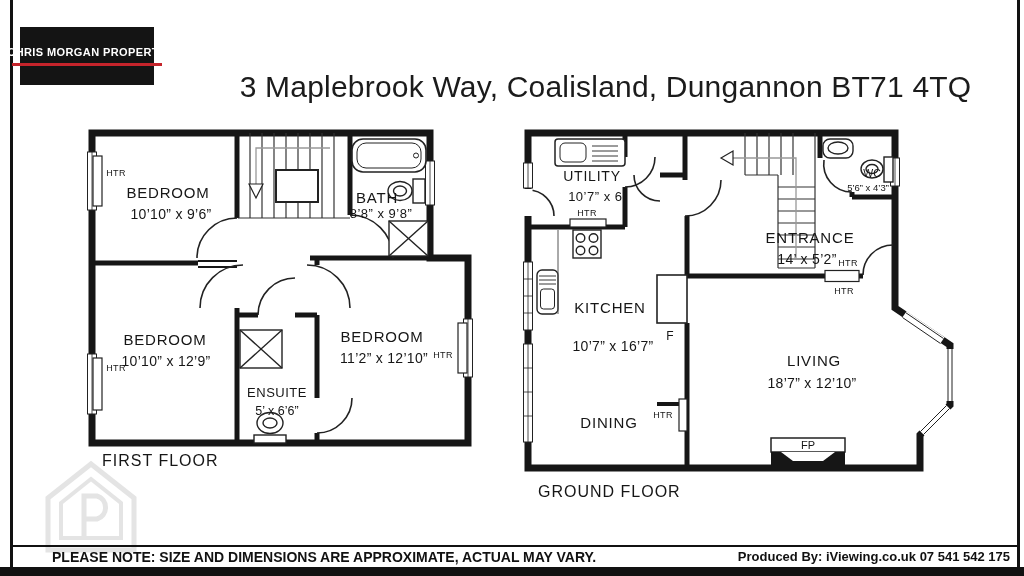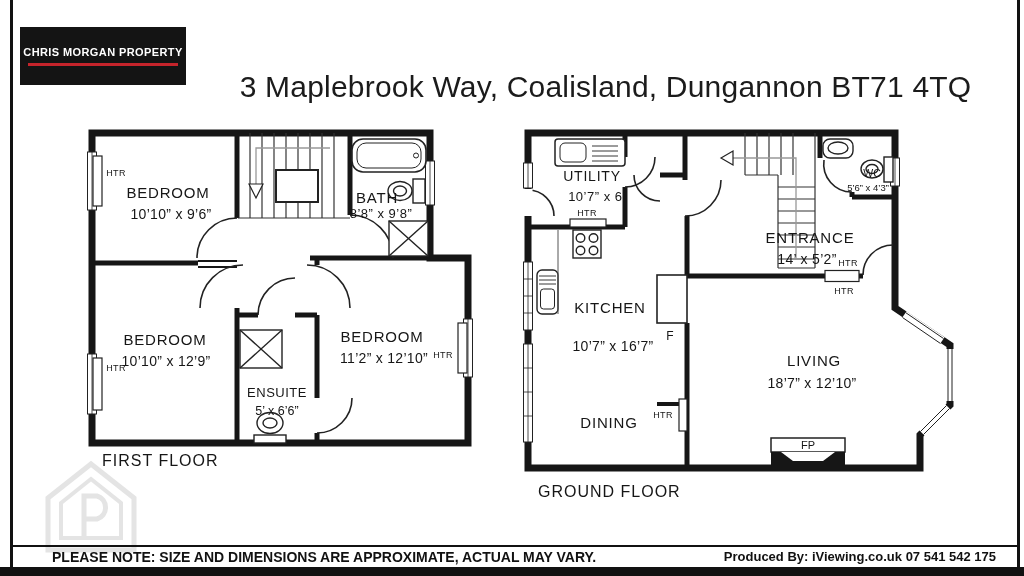--- a/index.html
+++ b/index.html
@@ -1,29 +1,29 @@
 <!DOCTYPE html>
 <html><head>
 <meta charset="utf-8">
 <style>
   html,body{margin:0;padding:0;background:#888;}
   .page{position:relative;width:1024px;height:576px;background:#ffffff;overflow:hidden;
         font-family:"Liberation Sans",sans-serif;}
   .vline{position:absolute;top:0;bottom:0;width:2.5px;background:#111;}
-  .logo{position:absolute;left:20px;top:27px;width:166px;height:58px;background:#141414;
+  .logo{position:absolute;left:20px;top:27px;width:134px;height:58px;background:#141414;
         display:flex;flex-direction:column;align-items:center;justify-content:center;}
   .logo-text{color:#fff;font-size:11px;font-weight:bold;letter-spacing:.4px;white-space:nowrap;}
   .logo-bar{width:150px;height:3.5px;margin-top:5px;}
   .title{position:absolute;left:195px;right:8px;top:34px;text-align:center;
          font-size:30px;color:#1b1b1b;letter-spacing:.2px;margin-top:36px;}
   .plan{position:absolute;}
   .foot-sep{position:absolute;left:10px;right:4px;top:545px;height:1.8px;background:#111;}
   .foot-bar{position:absolute;left:0;right:0;top:567px;height:9px;background:#111;}
   .foot-note{position:absolute;left:16px;top:549px;font-size:14px;font-weight:bold;color:#111;margin-left:36px;}
-  .foot-prod{position:absolute;right:28px;top:549px;font-size:13px;font-weight:bold;color:#111;}
+  .foot-prod{position:absolute;right:14px;top:549px;font-size:13px;font-weight:bold;color:#111;}
   svg text{fill:#161616;}
   .rname{font-size:15px;letter-spacing:.8px;}
   .rdims{font-size:14px;letter-spacing:.3px;}
   .rsmall{font-size:13px;letter-spacing:.5px;}
   .rtiny{font-size:9px;letter-spacing:.3px;}
   .flabel{font-size:16px;letter-spacing:1px;}
 </style>
 </head>
 <body>
 

